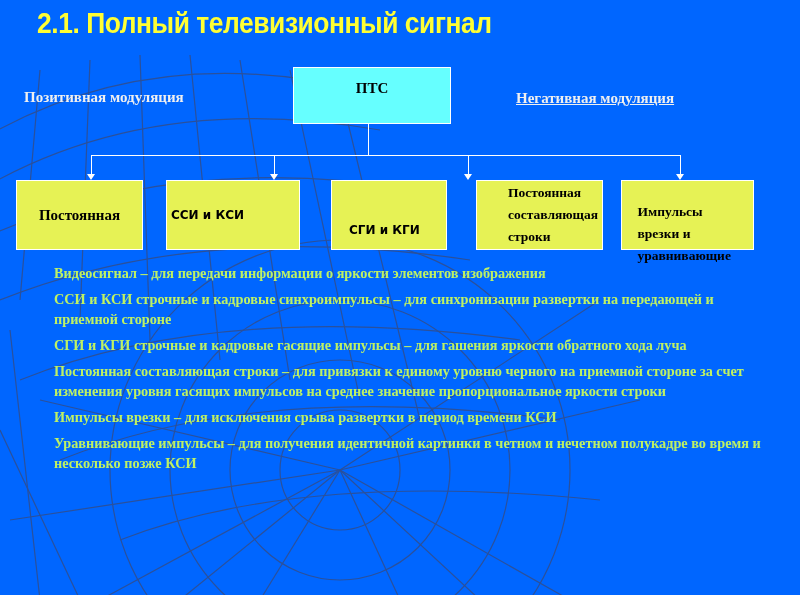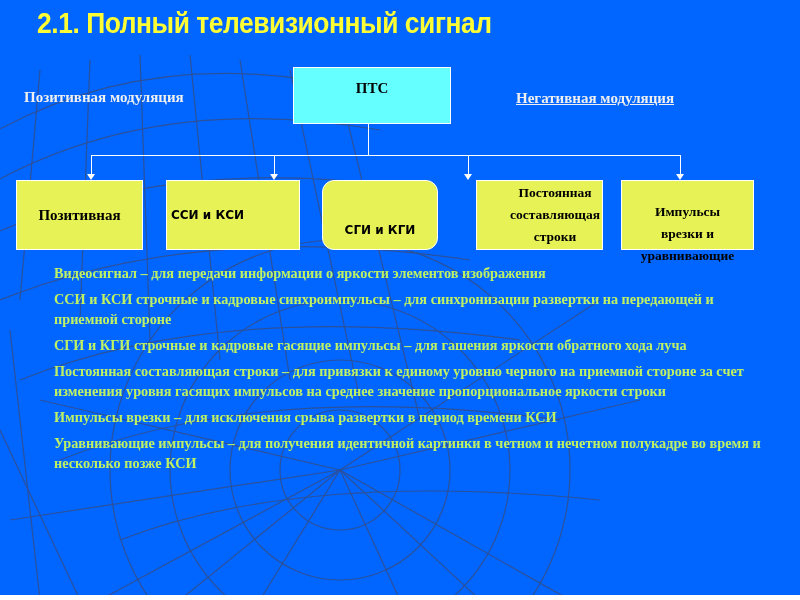--- a/index.html
+++ b/index.html
@@ -1,21 +1,21 @@
 <!DOCTYPE html>
 <html><head>
 <meta charset="utf-8">
 <style>
   html, body { margin:0; padding:0; }
   body { width:800px; height:600px; overflow:hidden; background:#0066ff; position:relative; font-family:"Liberation Serif", serif; }
   .bg { position:absolute; left:0; top:0; width:800px; height:600px; }
   .bottom-bar { position:absolute; left:0; top:595px; width:800px; height:5px; background:#ffffff; }
   .title { position:absolute; left:37px; top:6px; font-family:"Liberation Sans Narrow","Liberation Sans", sans-serif; font-weight:bold; font-size:30px; color:#ffff33; letter-spacing:-0.5px; transform:scaleX(0.88); transform-origin:left top; white-space:nowrap; }
   .mod-label { position:absolute; font-weight:bold; font-size:15px; color:#f0f0f0; white-space:nowrap; }
-  .box { position:absolute; box-sizing:border-box; border:1px solid #ffffff; display:flex; align-items:center; justify-content:center; text-align:center; color:#000; font-weight:bold; }
+  .box { position:absolute; box-sizing:border-box; border:1px solid #ffffff; display:flex; align-items:center; justify-content:center; color:#000; font-weight:bold; }
   .root { background:#66ffff; left:293px; top:67px; width:158px; height:57px; font-size:15px; align-items:flex-start; padding-top:12px; }
   .child { background:#e6f255; top:180px; height:70px; }
   .serif14 { font-family:"Liberation Serif", serif; font-size:14px; line-height:22px; }
   .sans17 { font-family:"DejaVu Sans", sans-serif; font-size:12px; line-height:20px; }
   .line { position:absolute; background:#ffffff; }
   .arrow { position:absolute; width:0; height:0; border-left:4px solid transparent; border-right:4px solid transparent; border-top:6px solid #ffffff; }
   .desc { position:absolute; left:54px; top:263px; width:720px; font-family:"Liberation Serif", serif; font-weight:bold; color:#bef264; font-size:15.5px; line-height:20px; }
   .desc p { margin:0 0 6px 0; transform:scaleX(0.92); transform-origin:left top; width:780px; }
 </style>
 </head>
@@ -70,26 +70,26 @@
 <div class="line" style="left:91px; top:155px; width:1px; height:20px;"></div>
 <div class="line" style="left:274px; top:155px; width:1px; height:20px;"></div>
 <div class="line" style="left:468px; top:155px; width:1px; height:20px;"></div>
 <div class="line" style="left:680px; top:155px; width:1px; height:20px;"></div>
 <div class="arrow" style="left:87px; top:174px;"></div>
 <div class="arrow" style="left:270px; top:174px;"></div>
 <div class="arrow" style="left:464px; top:174px;"></div>
 <div class="arrow" style="left:676px; top:174px;"></div>
 
 <div class="box child serif14" style="left:16px; width:127px; font-size:15px;">
-  <span>Позитивная</span>
+  <span>Постоянная</span>
 </div>
 <div class="box child sans17" style="left:166px; width:134px; justify-content:flex-start; text-align:left; padding-left:4px;">
   <span style="display:block; width:90px;">ССИ и КСИ</span>
 </div>
-<div class="box child sans17" style="left:322px; width:116px; padding-top:30px;border-radius:12px;">
+<div class="box child sans17" style="left:331px; width:116px; padding-top:30px;">
   <span style="display:block; width:80px;">СГИ и КГИ</span>
 </div>
 <div class="box child serif14" style="left:476px; width:127px; font-size:13.5px;">
   <span style="display:block; width:122px;margin-left:31px;">Постоянная составляющая строки</span>
 </div>
 <div class="box child serif14" style="left:621px; width:133px; font-size:13.5px;">
   <span style="display:block; width:100px;margin-top:37px;">Импульсы врезки и уравнивающие</span>
 </div>
 
 <div class="desc">

